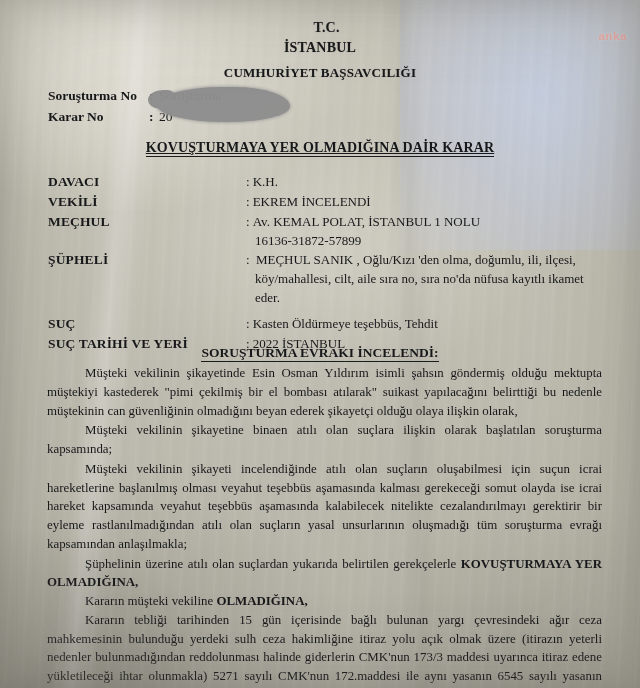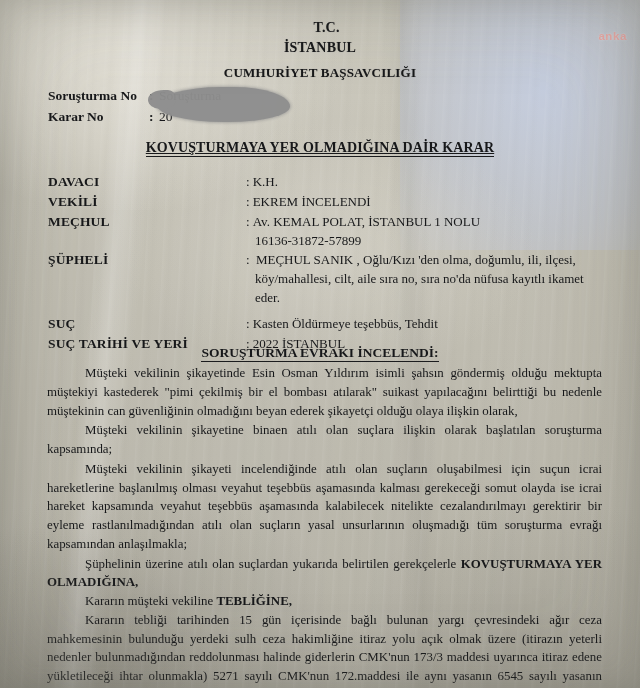--- a/index.html
+++ b/index.html
@@ -362,21 +362,21 @@
     <div class="body-copy">
 
       <p>Müşteki vekilinin şikayetinde Esin Osman Yıldırım isimli şahsın göndermiş olduğu mektupta müştekiyi kastederek  "pimi çekilmiş bir el bombası atılarak" suikast yapılacağını belirttiği  bu nedenle müştekinin can güvenliğinin olmadığını beyan ederek şikayetçi olduğu olaya ilişkin olarak,</p>
 
       <p>Müşteki vekilinin şikayetine binaen atılı olan suçlara ilişkin olarak başlatılan soruşturma kapsamında;</p>
 
       <p>Müşteki vekilinin şikayeti incelendiğinde atılı olan suçların oluşabilmesi için suçun icrai hareketlerine başlanılmış olması veyahut teşebbüs aşamasında kalması gerekeceği somut olayda ise icrai hareket kapsamında veyahut teşebbüs aşamasında kalabilecek nitelikte cezalandırılmayı gerektirir bir eyleme rastlanılmadığından atılı olan suçların yasal unsurlarının oluşmadığı tüm soruşturma evrağı kapsamından anlaşılmakla;</p>
 
       <p class="tight"><span>Şüphelinin üzerine atılı olan suçlardan yukarıda belirtilen gerekçelerle </span><b>KOVUŞTURMAYA YER OLMADIĞINA,</b></p>
 
-      <p class="tight"><span>Kararın müşteki vekiline </span><b>TEBLİĞİNE,</b></p>
+      <p class="tight"><span>Kararın müşteki vekiline </span><b>OLMADIĞINA,</b></p>
 
       <p>Kararın tebliği tarihinden 15 gün içerisinde bağlı bulunan yargı çevresindeki ağır ceza mahkemesinin bulunduğu yerdeki sulh ceza hakimliğine itiraz yolu açık olmak üzere (itirazın yeterli nedenler bulunmadığından reddolunması halinde giderlerin CMK'nun 173/3 maddesi uyarınca itiraz edene yükletileceği ihtar olunmakla) 5271 sayılı CMK'nun 172.maddesi ile aynı yasanın 6545 sayılı yasanın 71.maddesi ile değişik 173.maddesi gereğince karar verildi. 25/03/2022</p>
 
     </div>
 
   </div>
 
   <div class="corner-dark"></div>
   <div class="paper-vignette"></div>
 

